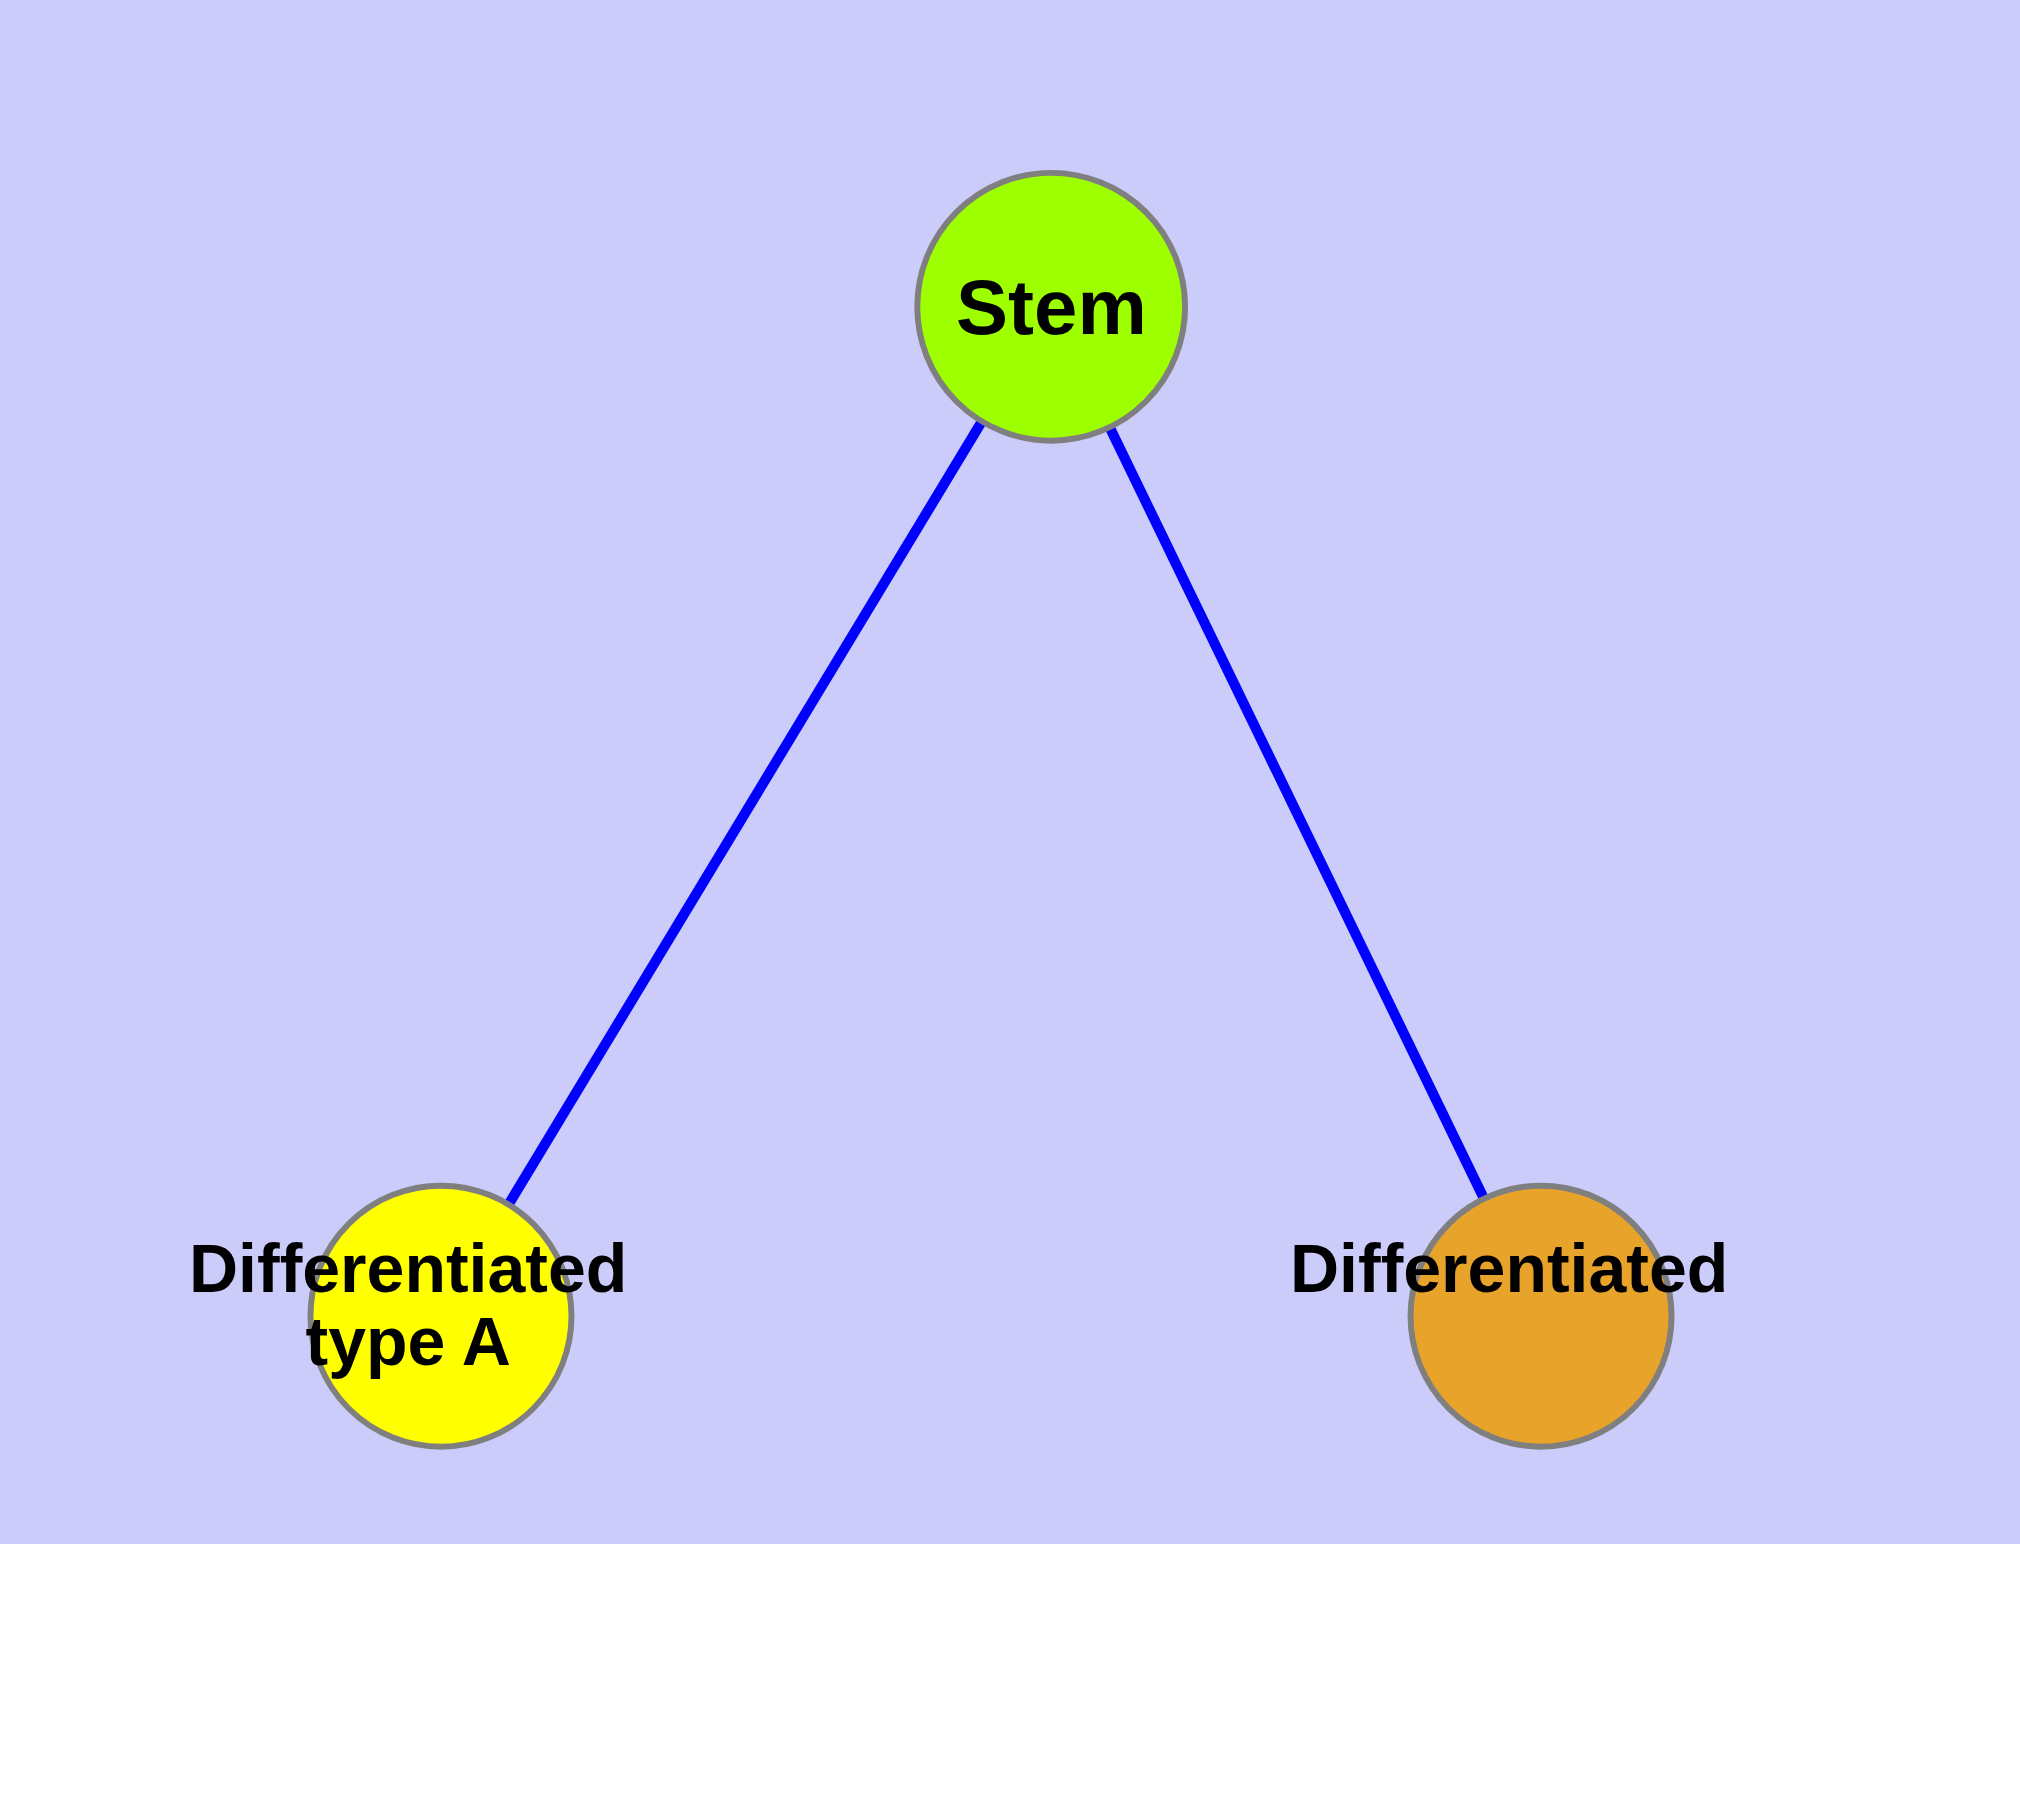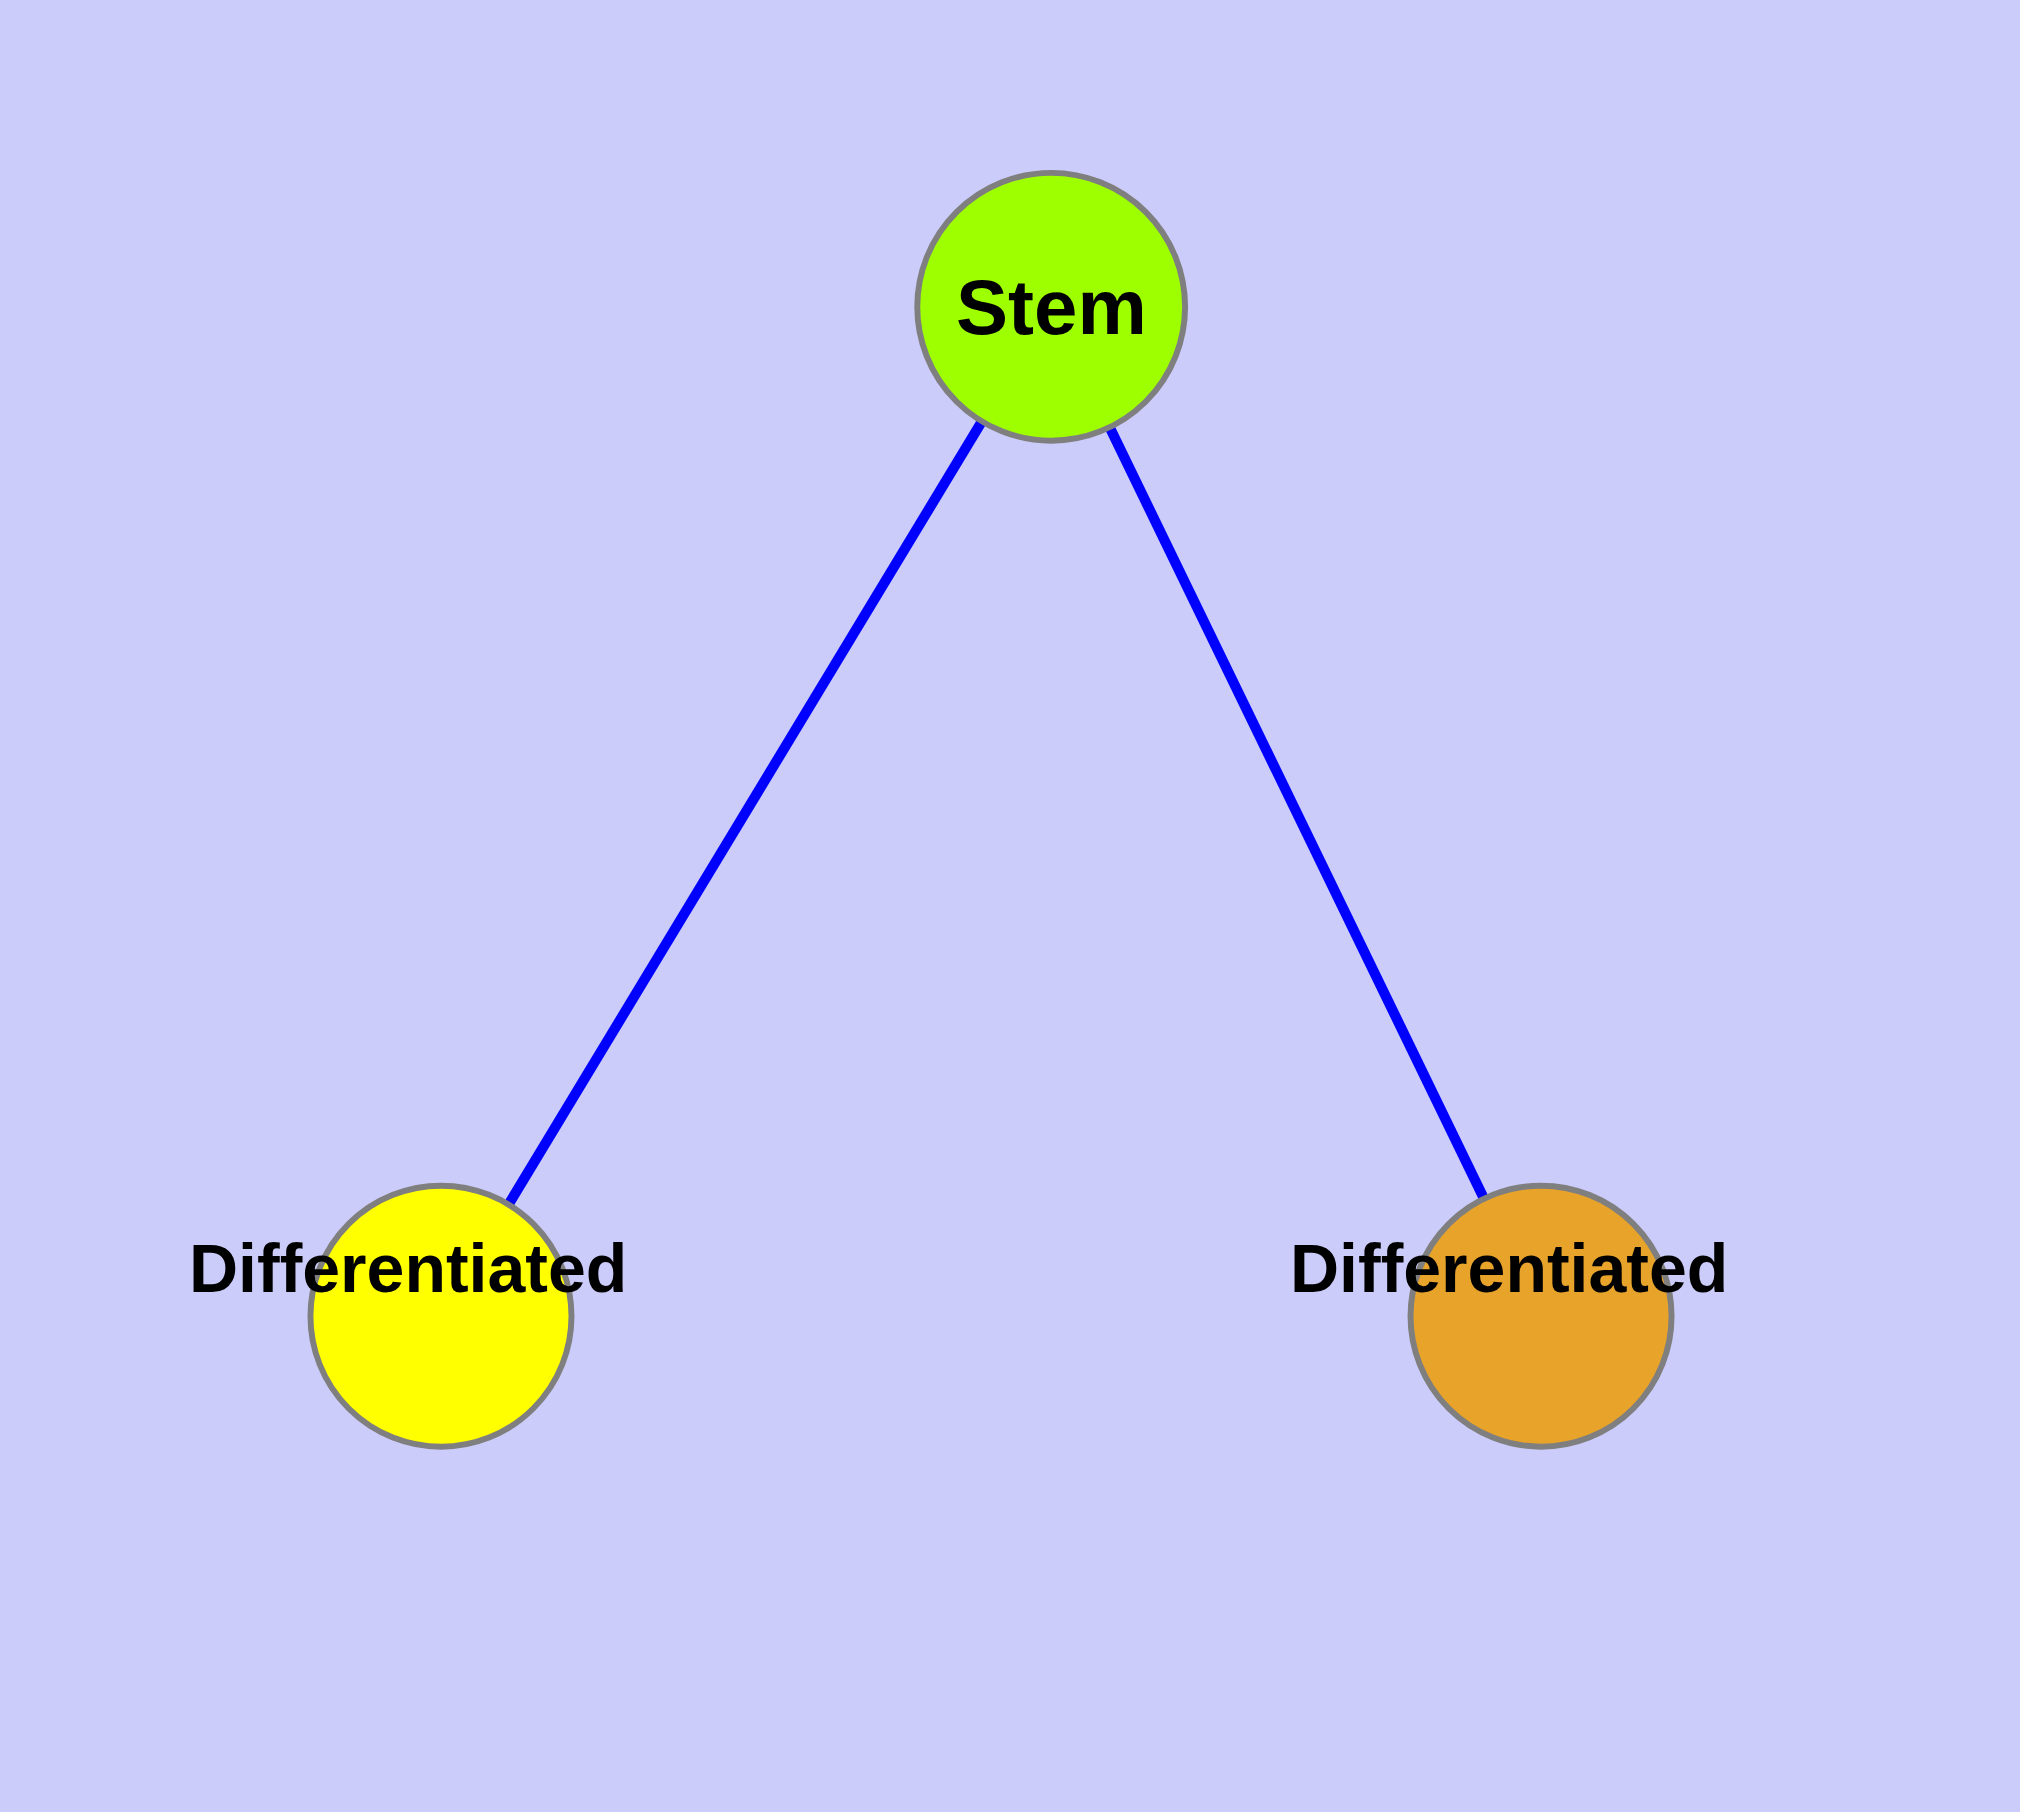--- a/index.html
+++ b/index.html
@@ -40,36 +40,36 @@
   .label-stem {
     font-size: 78px;
   }
   .label-leaf {
     font-size: 68px;
   }
 </style>
 </head>
 <body>
 
-<div id="canvas" style="width: 2021px; height: 1812px;">
+<div id="canvas" style="width: 2021px; height: 1544px;">
 
   <div id="bg-layer" style="background: rgb(204, 204, 251);"></div>
 
   <svg id="graph-svg" viewBox="0 0 2384 2138" style="width: 2021px; height: 1812px;">
     <g id="edge-layer">
         <line x1="1240" y1="362" x2="520" y2="1553" stroke="#0000ff" stroke-width="12" stroke-linecap="butt"></line>
         <line x1="1240" y1="362" x2="1818" y2="1553" stroke="#0000ff" stroke-width="12" stroke-linecap="butt"></line>
       </g>
     <g id="node-layer">
         <circle cx="1240" cy="362" r="158" fill="#9eff00" stroke="#7f7f7f" stroke-width="7"></circle>
         <circle cx="520" cy="1553" r="154" fill="#ffff00" stroke="#7f7f7f" stroke-width="7"></circle>
         <circle cx="1818" cy="1553" r="154" fill="#e8a32a" stroke="#7f7f7f" stroke-width="7"></circle>
       </g>
   </svg>
 
   <div id="label-layer">
       <div class="node-label label-stem" style="color: rgb(0, 0, 0); left: 956px; top: 265px;"><div>Stem</div></div>
-      <div class="node-label label-leaf" style="color: rgb(0, 0, 0); left: 189px; top: 1232px;"><div>Differentiated</div></div>
+      <div class="node-label label-leaf" style="color: rgb(0, 0, 0); left: 189px; top: 1232px;"><div>Differentiated</div><div>type A</div></div>
       <div class="node-label label-leaf" style="color: rgb(0, 0, 0); left: 1290px; top: 1232px;"><div>Differentiated</div></div>
     </div>
 
 </div>
 
 
 </body></html>

